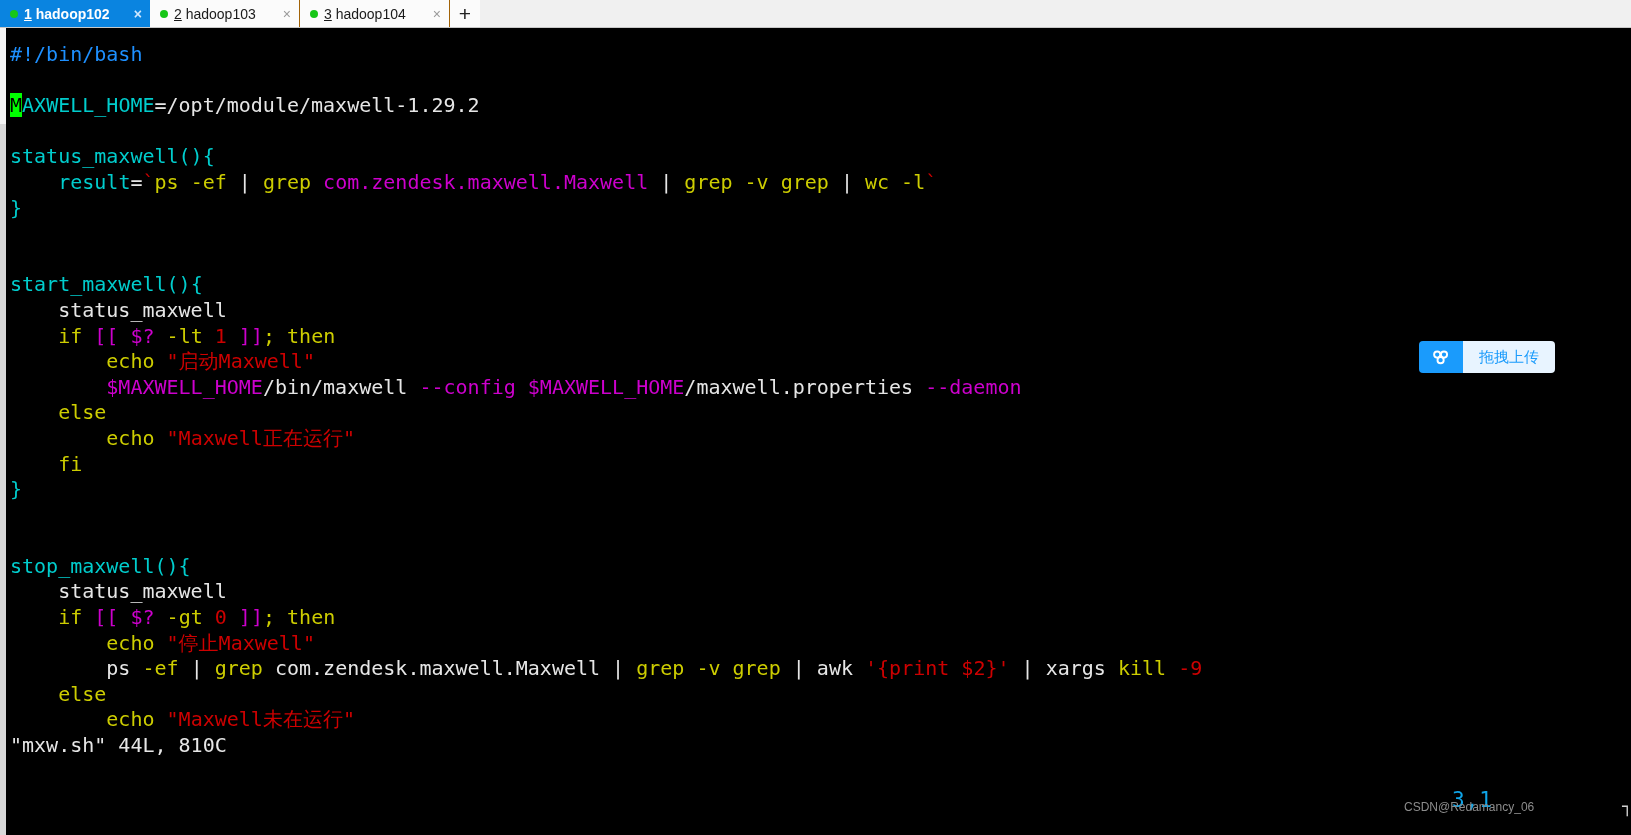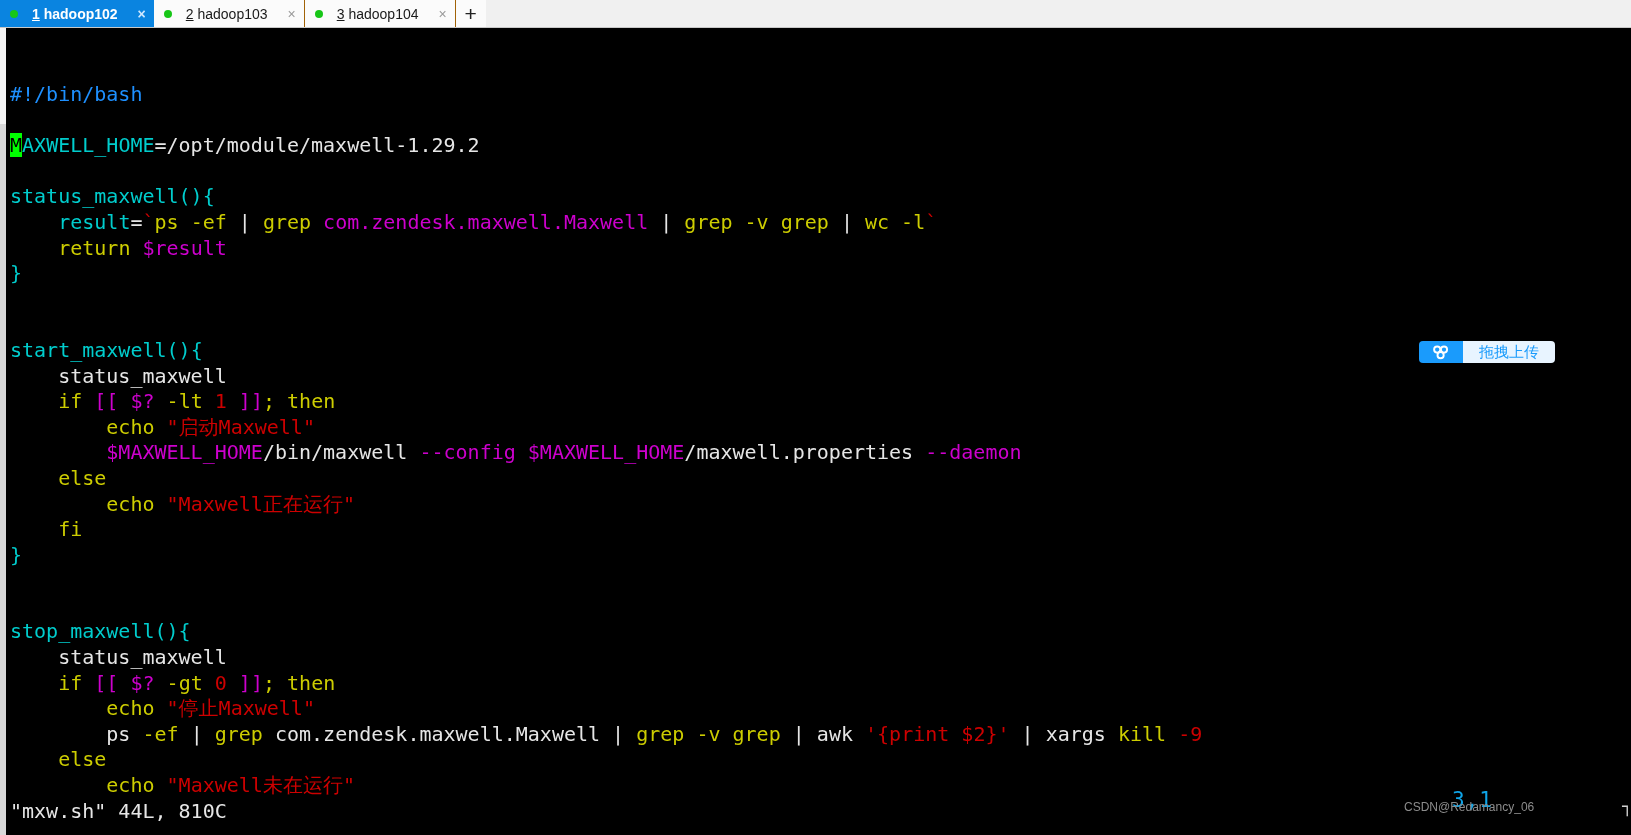--- a/index.html
+++ b/index.html
@@ -34,21 +34,21 @@
   .tab.active{
     background:#0a84e0;
     color:#ffffff;
     font-weight:bold;
     border-right:none;
   }
   .tab .dot{
     width:8px;height:8px;border-radius:50%;
     background:#17c617;flex:0 0 auto;
   }
-  .tab .tlabel{white-space:nowrap;margin-left:8px;}
+  .tab .tlabel{white-space:nowrap;}
   .tab .tlabel .acc{text-decoration:underline;}
   .tab .closex{
     margin-left:auto;padding-left:14px;
     font-size:14px;line-height:1;
     color:#9a9a9a;
   }
   .tab.active .closex{color:#cfe8ff;}
   .newtab{
     display:flex;align-items:center;justify-content:center;
     width:30px;font-size:21px;color:#222;background:#fbfbfb;
@@ -61,21 +61,20 @@
     position:relative;
     width:1631px;
     height:807px;
     background:#000;
     overflow:hidden;
   }
   #termpad{
     position:absolute;left:0;top:0;right:0;bottom:0;
     padding:14px 0 0 10px;
     box-sizing:border-box;
-    margin-top:40px;
   }
   .line{
     height:25.6px;
     line-height:25.6px;
     font-size:20px;
     white-space:pre;
     color:#e6e6e6;
     letter-spacing:0px;
   }
   
@@ -97,21 +96,21 @@
   }
   #leftstrip .thumb{
     position:absolute;left:0;top:0;width:6px;height:96px;background:#f4f4f4;
   }
 
   
   #uploadwidget{
     position:absolute;
     left:1419px;top:313px;
     display:flex;align-items:stretch;
-    height:22px;
+    height:32px;
     border-radius:4px;
     overflow:hidden;
     font-family:"Liberation Sans","DejaVu Sans",sans-serif;
     box-shadow:0 1px 4px rgba(0,0,0,.35);
   }
   #uploadwidget .uicon{
     width:44px;background:#1a9bfc;
     display:flex;align-items:center;justify-content:center;
   }
   #uploadwidget .utext{
@@ -176,21 +175,20 @@
   </div>
 
   <div id="termpad">
 
   <div class="line"><span class="c-comment">#!/bin/bash</span></div>
       <div class="line">&nbsp;</div>
       <div class="line"><span class="cursor">M</span><span class="c-ident">AXWELL_HOME</span><span class="c-plain">=/opt/module/maxwell-1.29.2</span></div>
       <div class="line">&nbsp;</div>
       <div class="line"><span class="c-ident">status_maxwell()</span><span class="c-ident">{</span></div>
       <div class="line"><span class="c-plain">    </span><span class="c-ident">result</span><span class="c-plain">=</span><span class="c-str">`</span><span class="c-stmt">ps -ef</span><span class="c-plain"> | </span><span class="c-stmt">grep</span><span class="c-var"> com.zendesk.maxwell.Maxwell</span><span class="c-plain"> | </span><span class="c-stmt">grep -v grep</span><span class="c-plain"> | </span><span class="c-stmt">wc -l</span><span class="c-str">`</span></div>
-      <div class="line"><span class="c-plain">    </span><span class="c-stmt">return</span><span class="c-plain"> </span><span class="c-var">$result</span></div>
       <div class="line"><span class="c-ident">}</span></div>
       <div class="line">&nbsp;</div>
       <div class="line">&nbsp;</div>
       <div class="line"><span class="c-ident">start_maxwell()</span><span class="c-ident">{</span></div>
       <div class="line"><span class="c-plain">    status_maxwell</span></div>
       <div class="line"><span class="c-plain">    </span><span class="c-stmt">if</span><span class="c-plain"> </span><span class="c-var">[[</span><span class="c-plain"> </span><span class="c-var">$?</span><span class="c-plain"> </span><span class="c-stmt">-lt</span><span class="c-plain"> </span><span class="c-num">1</span><span class="c-plain"> </span><span class="c-var">]]</span><span class="c-stmt">;</span><span class="c-plain"> </span><span class="c-stmt">then</span></div>
       <div class="line"><span class="c-plain">        </span><span class="c-stmt">echo</span><span class="c-plain"> </span><span class="c-str">"启动Maxwell"</span></div>
       <div class="line"><span class="c-plain">        </span><span class="c-var">$MAXWELL_HOME</span><span class="c-plain">/bin/maxwell </span><span class="c-var">--config</span><span class="c-plain"> </span><span class="c-var">$MAXWELL_HOME</span><span class="c-plain">/maxwell.properties </span><span class="c-var">--daemon</span></div>
       <div class="line"><span class="c-plain">    </span><span class="c-stmt">else</span></div>
       <div class="line"><span class="c-plain">        </span><span class="c-stmt">echo</span><span class="c-plain"> </span><span class="c-str">"Maxwell正在运行"</span></div>

